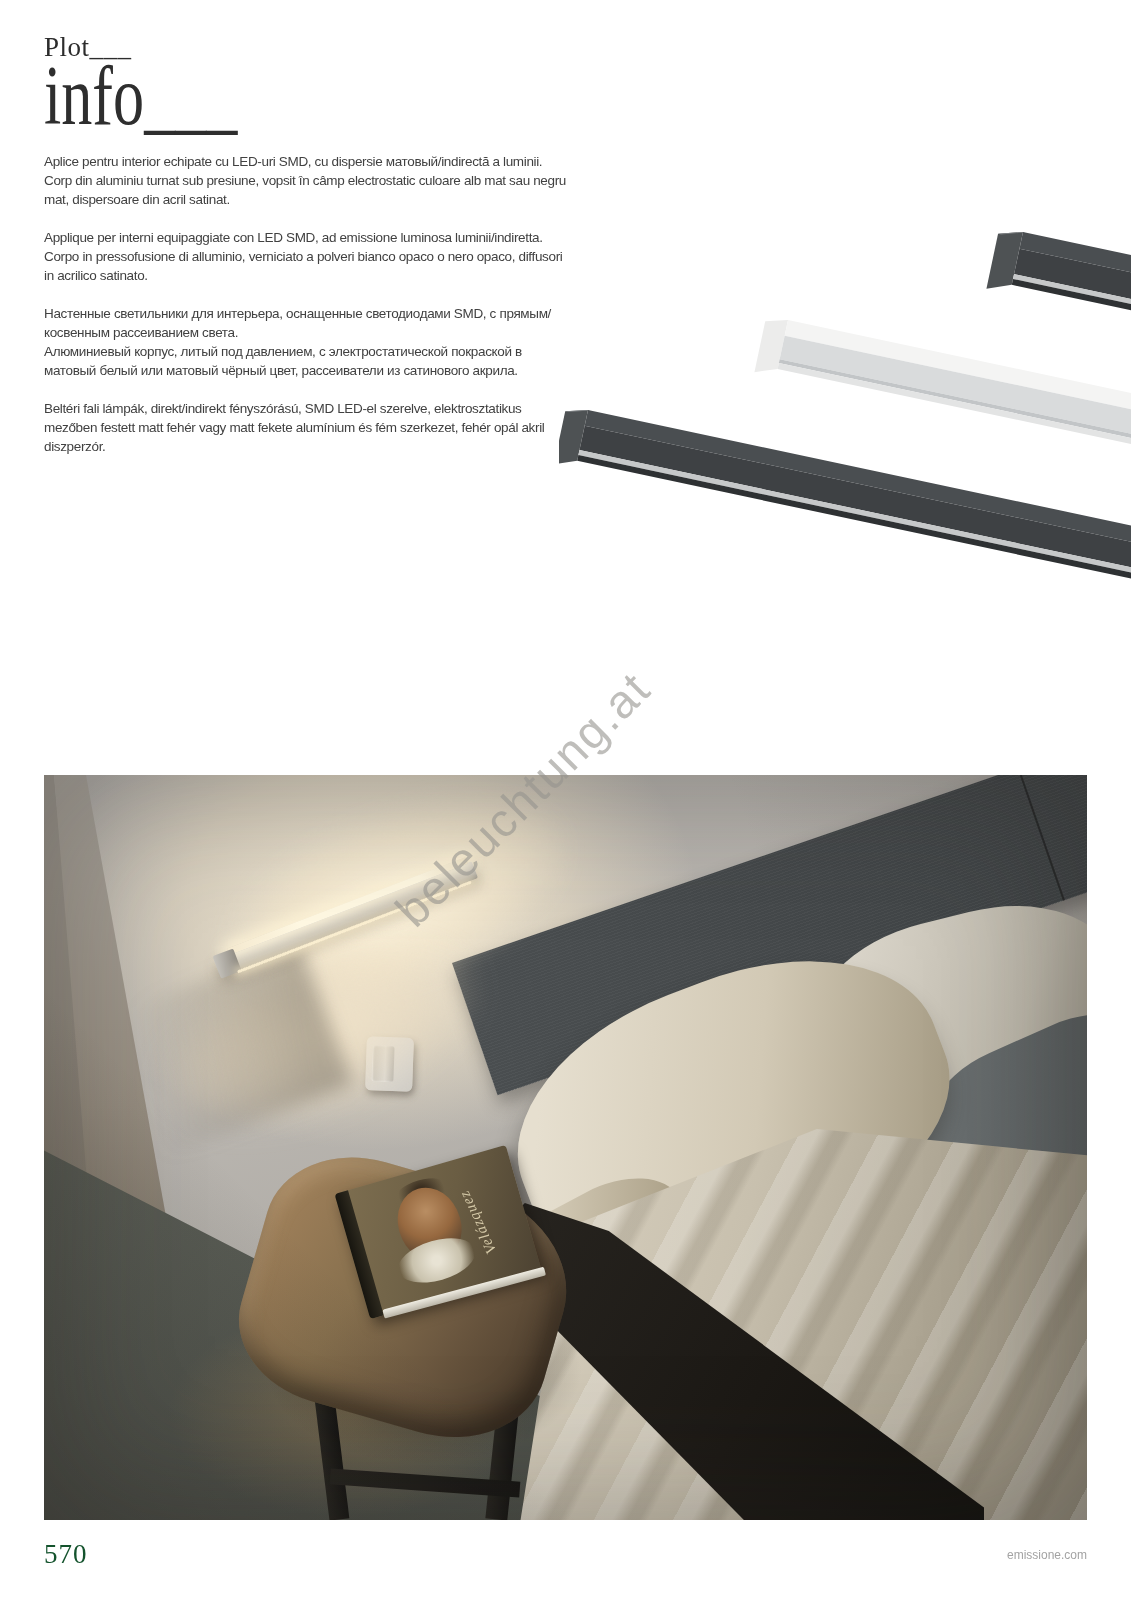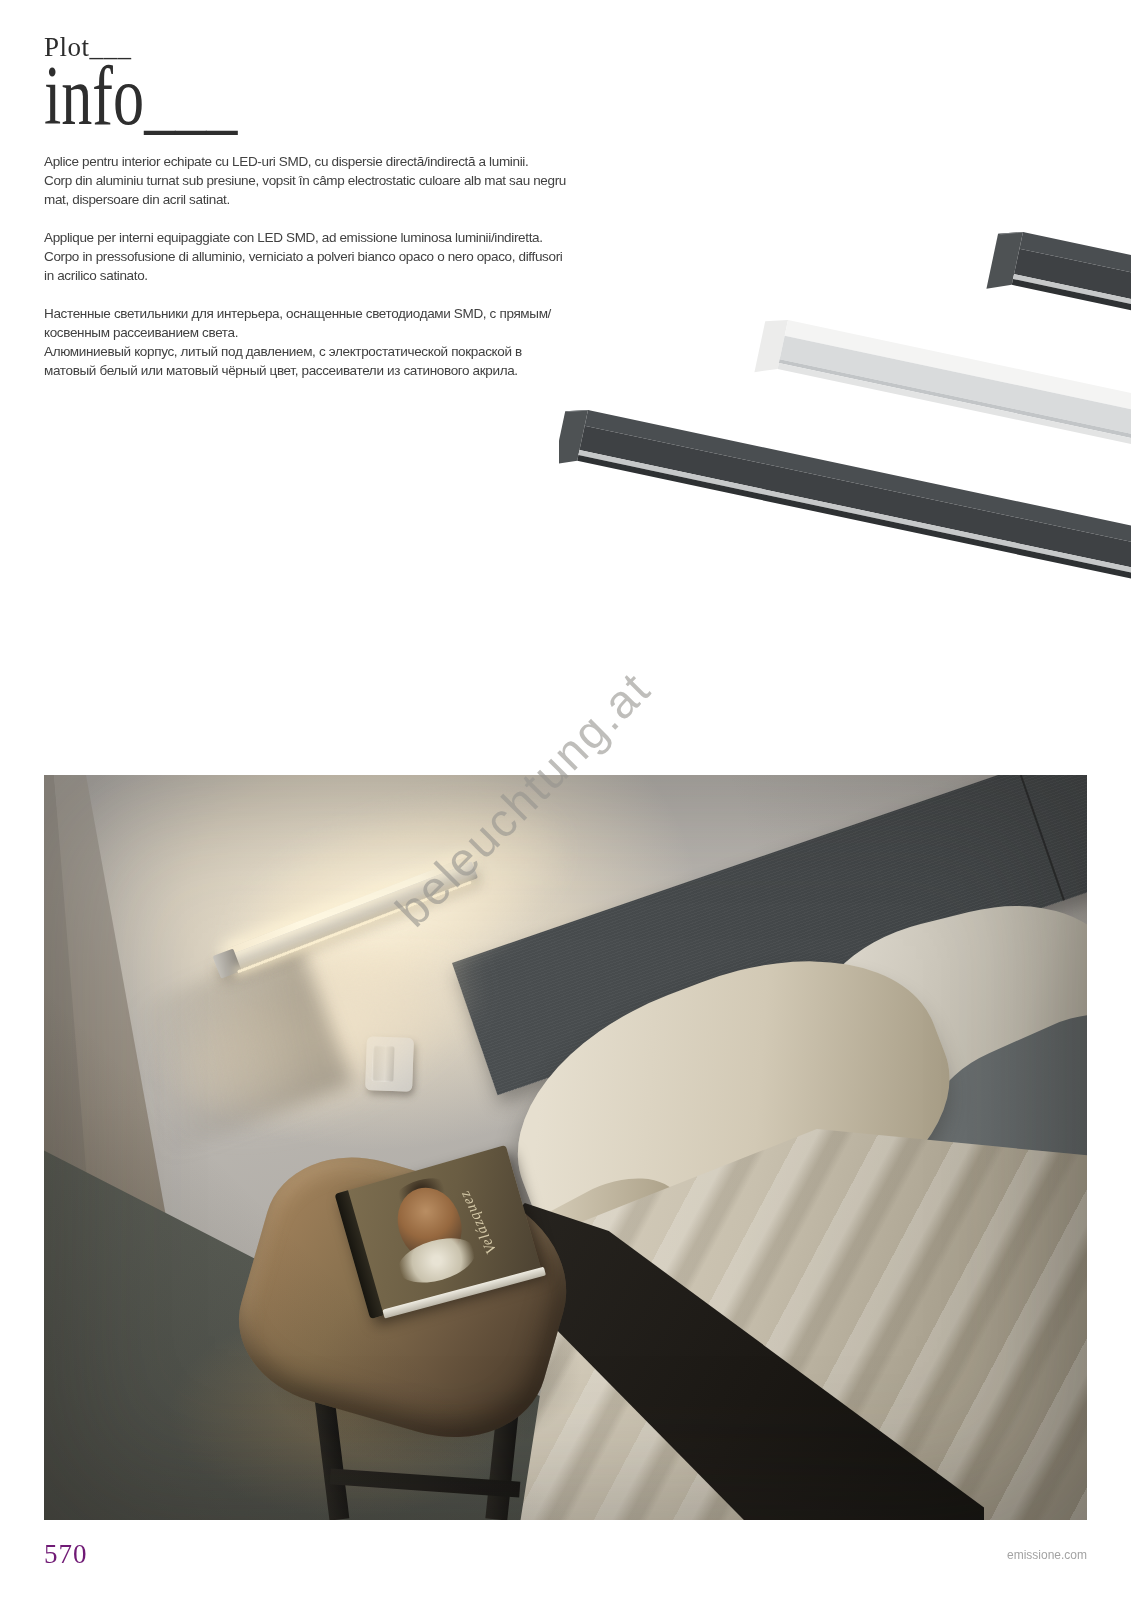--- a/index.html
+++ b/index.html
@@ -152,36 +152,37 @@
     background:linear-gradient(45deg, rgba(30,28,25,0.30) 0%, rgba(30,28,25,0) 30%); }
 
   
   #watermark { left:424px; top:882px; height:56px; line-height:56px;
     font-size:47px; letter-spacing:2px; color:rgba(148,146,142,0.60);
     transform:rotate(-45deg); transform-origin:left bottom; pointer-events:none;
     font-family:"Liberation Sans", sans-serif; z-index:50; }
 
   
   #page-number { left:44px; top:1539px; font-family:"Liberation Serif", serif;
-    font-size:27px; color:#701a75; letter-spacing:1px; }
+    font-size:27px; color:#14532d; letter-spacing:1px; }
   #site-link { right:44px; top:1548px; font-size:12px; color:#a3a3a3; }
 </style>
 </head>
 <body>
 
 <div class="abs" id="plot-title">Plot___</div>
 <div class="abs" id="info-heading">info___</div>
 
 <div class="abs" id="desc-col">
-  <p>Aplice pentru interior echipate cu LED-uri SMD, cu dispersie directă/indirectă a luminii.
+  <p>Aplice pentru interior echipate cu LED-uri SMD, cu dispersie матовый/indirectă a luminii.
 Corp din aluminiu turnat sub presiune, vopsit în câmp electrostatic culoare alb mat sau negru mat, dispersoare din acril satinat.</p>
   <p>Applique per interni equipaggiate con LED SMD, ad emissione luminosa luminii/indiretta.
 Corpo in pressofusione di alluminio, verniciato a polveri bianco opaco o nero opaco, diffusori in acrilico satinato.</p>
   <p>Настенные светильники для интерьера, оснащенные светодиодами SMD, с прямым/ косвенным рассеиванием света.
 Алюминиевый корпус, литый под давлением, с электростатической покраской в матовый белый или матовый чёрный цвет, рассеиватели из сатинового акрила.</p>
+  <p>Beltéri fali lámpák, direkt/indirekt fényszórású, SMD LED-el szerelve, elektrosztatikus mezőben festett matt fehér vagy matt fekete alumínium és fém szerkezet, fehér opál akril diszperzór.</p>
 </div>
 
 <svg class="abs" id="products-svg" width="572" height="420" viewBox="0 0 572 420">
 
   <g transform="translate(464,54) rotate(12)">
     <polygon class="cap-dark" points="-24,7 0,0 0,54 -24,63"></polygon>
     <polygon points="-24,7 -21,7 2,0 0,0" fill="#7d8083"></polygon>
     <rect class="top-dark" x="0" y="0" width="700" height="17"></rect>
     <rect class="front-dark" x="0" y="17" width="700" height="26"></rect>
     <rect class="strip-dark" x="0" y="43" width="700" height="5"></rect>

